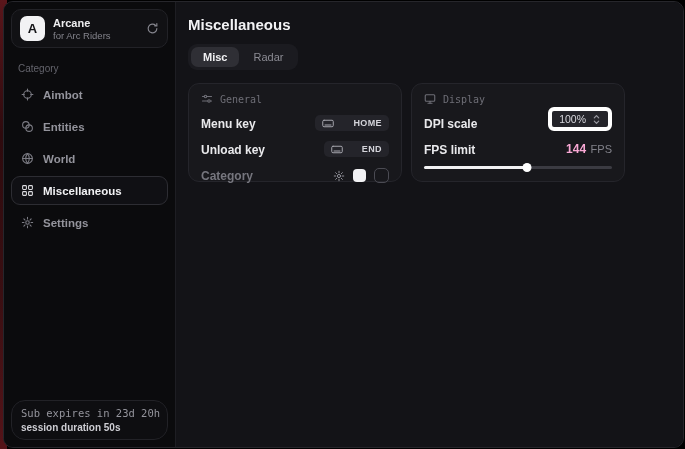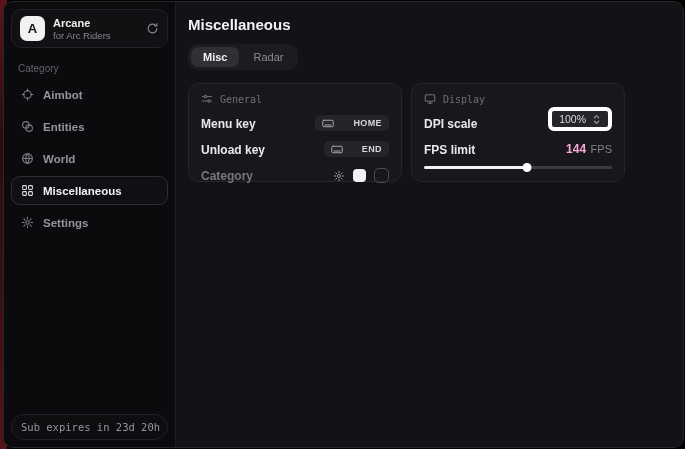--- a/index.html
+++ b/index.html
@@ -226,20 +226,21 @@
         <svg width="13" height="13" viewBox="0 0 24 24" fill="none" stroke="currentColor" stroke-width="2" stroke-linecap="round">
           <circle cx="12" cy="12" r="3.2"></circle>
           <path d="M12 2.5v3M12 18.5v3M2.5 12h3M18.5 12h3M5.3 5.3l2.1 2.1M16.6 16.6l2.1 2.1M18.7 5.3l-2.1 2.1M7.4 16.6l-2.1 2.1"></path>
         </svg>
       </span>
       <span>Settings</span>
     </div>
 
     <div class="sub-card">
       <div class="sub-line1">Sub expires in 23d 20h</div>
+      <div class="sub-line2">session duration 50s</div>
     </div>
   </div>
 
   <div class="main">
 
     <div class="page-title">Miscellaneous</div>
 
     <div class="tabs">
       <div class="tab active">Misc</div>
       <div class="tab">Radar</div>

